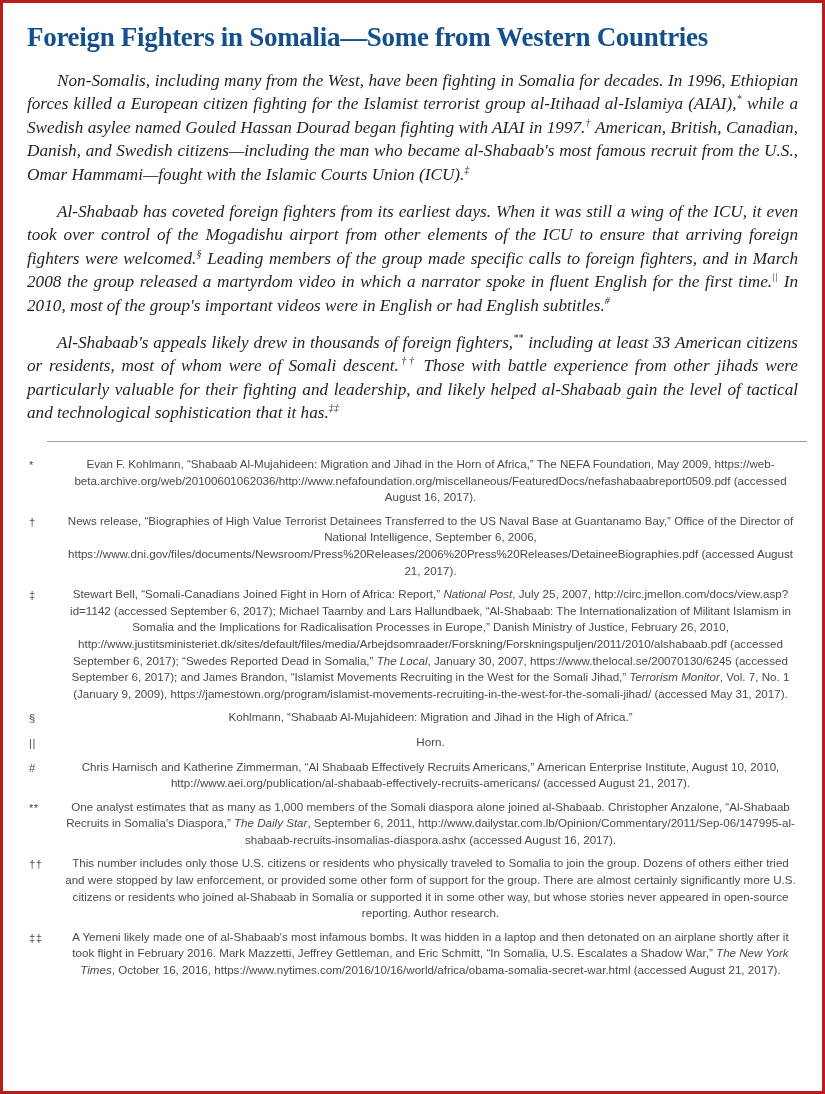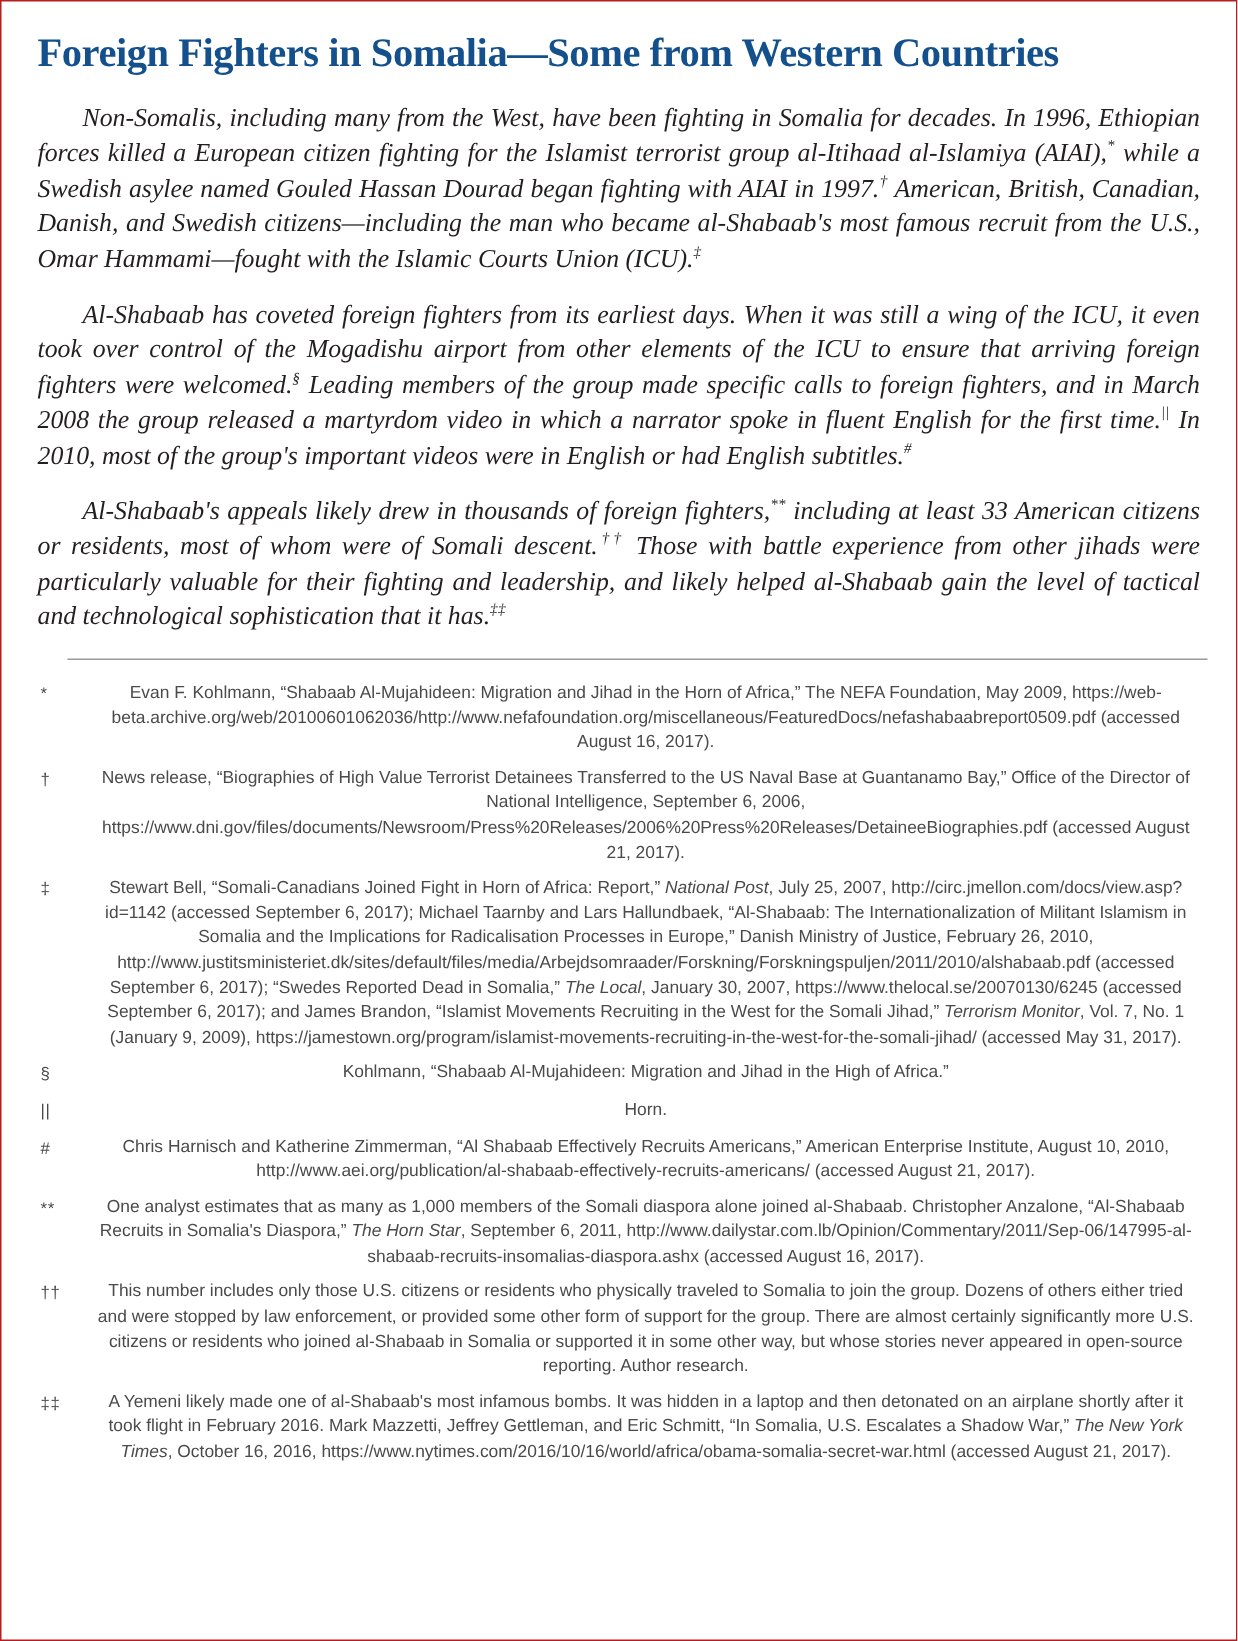--- a/index.html
+++ b/index.html
@@ -5,21 +5,21 @@
   html, body {
     margin: 0;
     padding: 0;
     background: #ffffff;
   }
   .page {
     width: 825px;
     height: 1094px;
     box-sizing: border-box;
     background: #ffffff;
-    border: 1px solid #b91c1c;
+    border: 3px solid #b91c1c;
     padding: 14px 22px 10px 22px;
     overflow: hidden;
     position: relative;
   }
   .page-title {
     font-family: "Liberation Serif", "DejaVu Serif", serif;
     font-weight: bold;
     font-size: 27px;
     letter-spacing: -0.3px;
     color: #14508c;
@@ -120,21 +120,21 @@
       <div class="note">
         <div class="note-marker">||</div>
         <div class="note-text">Horn.</div>
       </div>
       <div class="note">
         <div class="note-marker">#</div>
         <div class="note-text">Chris Harnisch and Katherine Zimmerman, “Al Shabaab Effectively Recruits Americans,” American Enterprise Institute, August 10, 2010, http://www.aei.org/publication/al-shabaab-effectively-recruits-americans/ (accessed August 21, 2017).</div>
       </div>
       <div class="note">
         <div class="note-marker">**</div>
-        <div class="note-text">One analyst estimates that as many as 1,000 members of the Somali diaspora alone joined al-Shabaab. Christopher Anzalone, “Al-Shabaab Recruits in Somalia's Diaspora,” <i>The Horn Star</i>, September 6, 2011, http://www.dailystar.com.lb/Opinion/Commentary/2011/Sep-06/147995-al-shabaab-recruits-insomalias-diaspora.ashx (accessed August 16, 2017).</div>
+        <div class="note-text">One analyst estimates that as many as 1,000 members of the Somali diaspora alone joined al-Shabaab. Christopher Anzalone, “Al-Shabaab Recruits in Somalia's Diaspora,” <i>The Daily Star</i>, September 6, 2011, http://www.dailystar.com.lb/Opinion/Commentary/2011/Sep-06/147995-al-shabaab-recruits-insomalias-diaspora.ashx (accessed August 16, 2017).</div>
       </div>
       <div class="note">
         <div class="note-marker">††</div>
         <div class="note-text">This number includes only those U.S. citizens or residents who physically traveled to Somalia to join the group. Dozens of others either tried and were stopped by law enforcement, or provided some other form of support for the group. There are almost certainly significantly more U.S. citizens or residents who joined al-Shabaab in Somalia or supported it in some other way, but whose stories never appeared in open-source reporting. Author research.</div>
       </div>
       <div class="note">
         <div class="note-marker">‡‡</div>
         <div class="note-text">A Yemeni likely made one of al-Shabaab's most infamous bombs. It was hidden in a laptop and then detonated on an airplane shortly after it took flight in February 2016. Mark Mazzetti, Jeffrey Gettleman, and Eric Schmitt, “In Somalia, U.S. Escalates a Shadow War,” <i>The New York Times</i>, October 16, 2016, https://www.nytimes.com/2016/10/16/world/africa/obama-somalia-secret-war.html (accessed August 21, 2017).</div>
       </div>
     </div>

